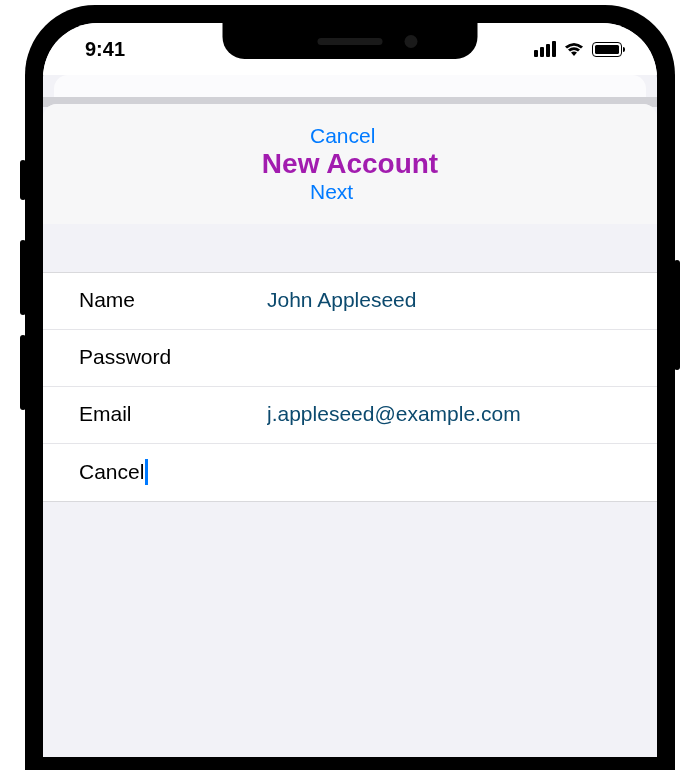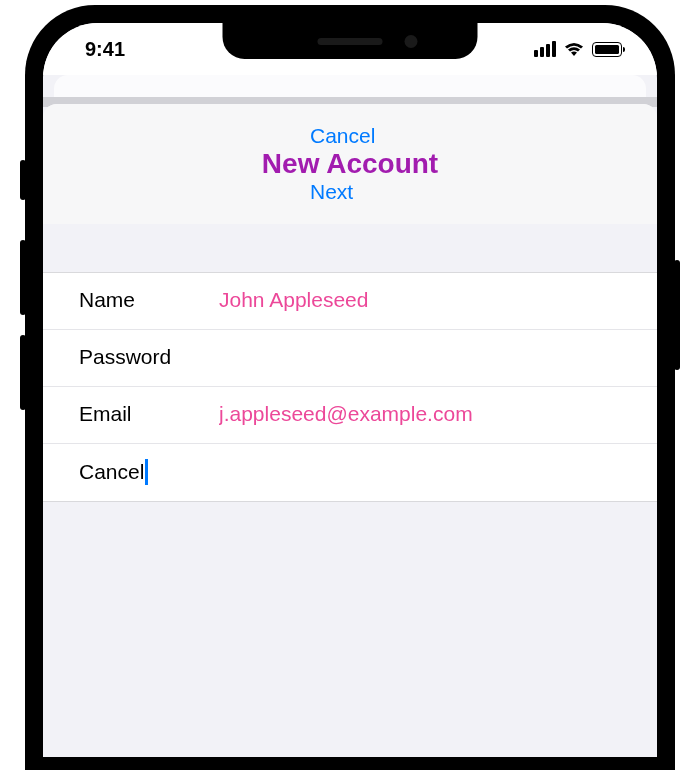--- a/index.html
+++ b/index.html
@@ -194,22 +194,23 @@
       width: 140px;
       font-size: 21px;
       color: #000;
       flex-shrink: 0;
     }
     .row-input {
       flex: 1;
       border: none;
       outline: none;
       font-size: 21px;
-      color: #ec4899;
+      color: #0c4a6e;
       background: transparent;
+      margin-left: 48px;
     }
     .row-input::placeholder { color: #c7c7cc; }
 
     .desc-wrap {
       flex: 1;
       display: flex;
       align-items: center;
       font-size: 21px;
     }
     .cursor {

